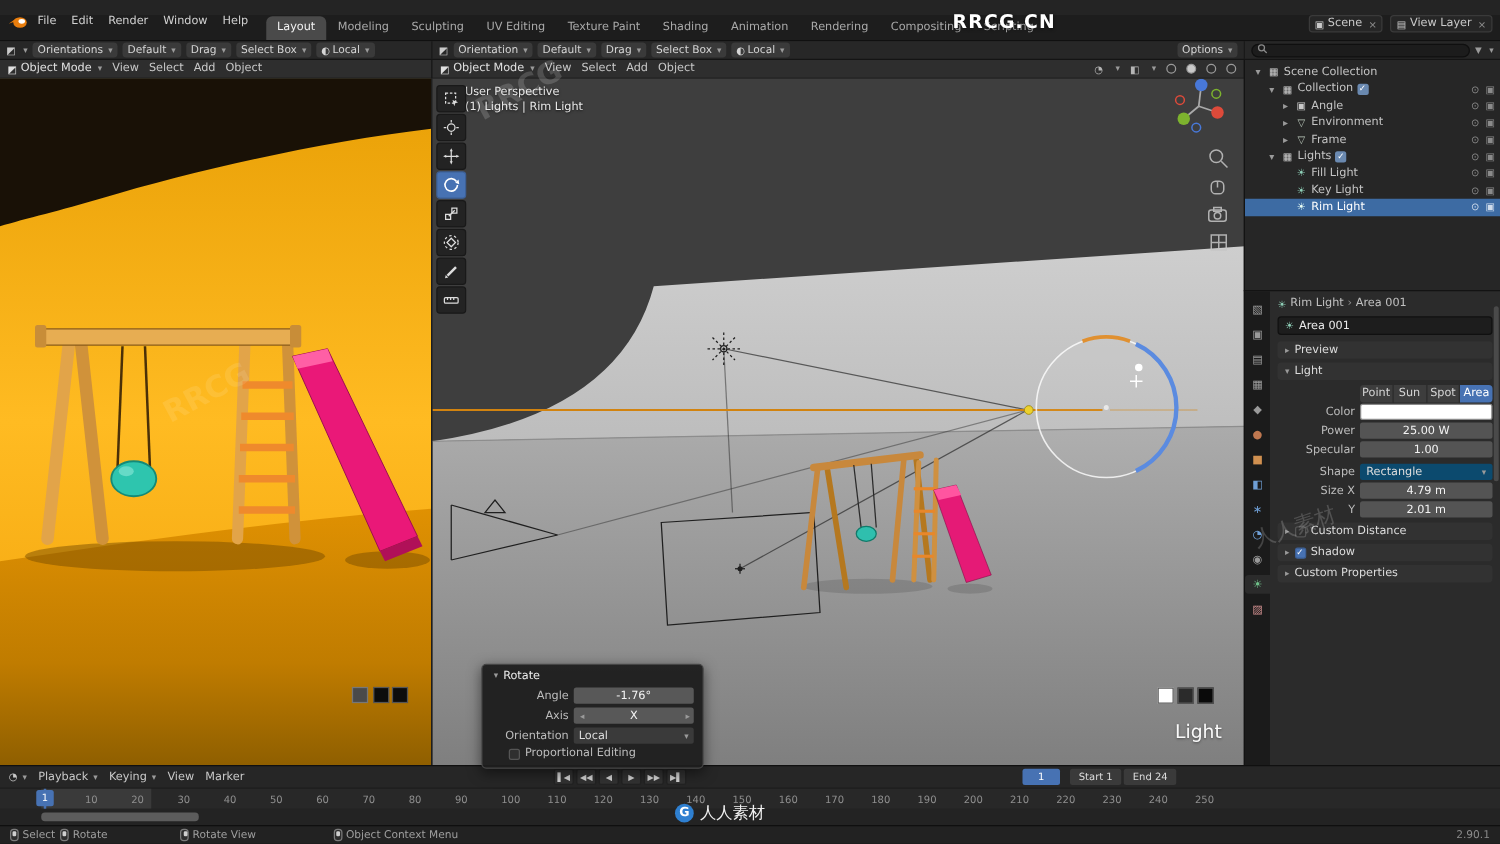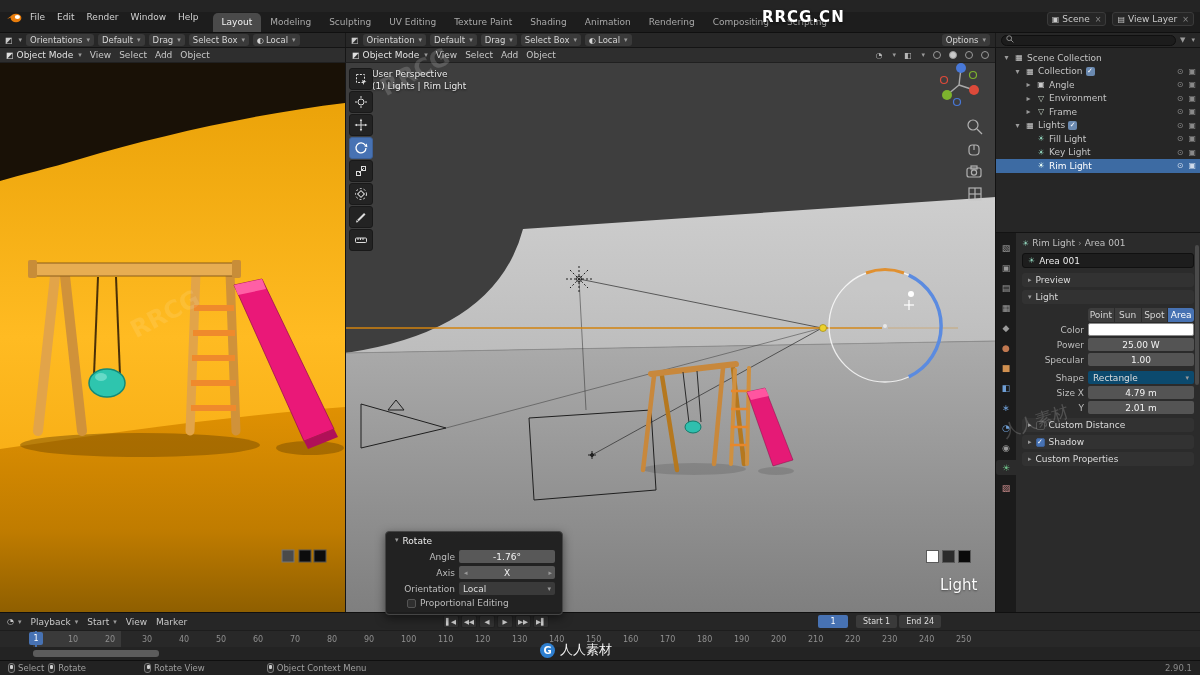--- a/index.html
+++ b/index.html
@@ -772,21 +772,21 @@
     <div id="tl-header">
       <span class="tl-menu">
           <span class="icn">◔</span>
           <span class="dd">▾</span>
         </span>
       <span class="tl-menu">
           <span>Playback</span>
           <span class="dd">▾</span>
         </span>
       <span class="tl-menu">
-          <span>Start</span>
+          <span>Keying</span>
           <span class="dd">▾</span>
         </span>
       <span class="tl-menu">
           <span>View</span>
         </span>
       <span class="tl-menu">
           <span>Marker</span>
         </span>
       <div id="transport">
         <span class="tbtn">▌◀</span>

